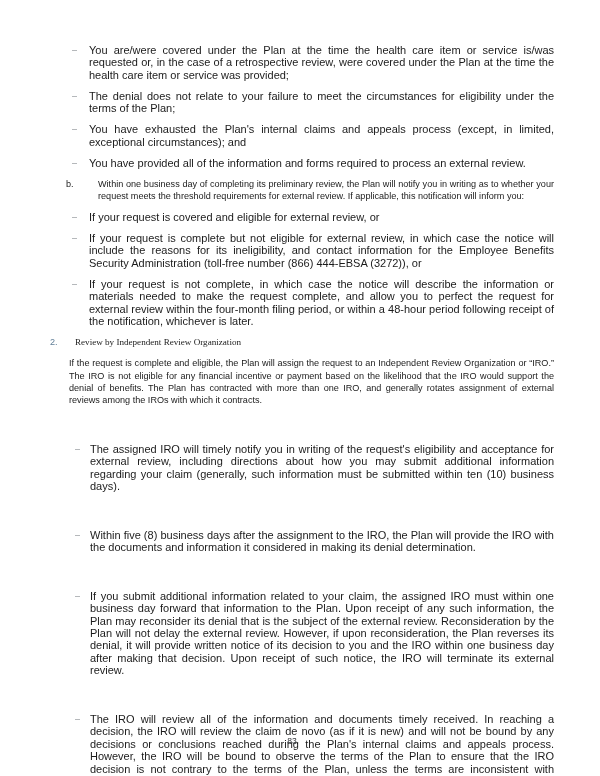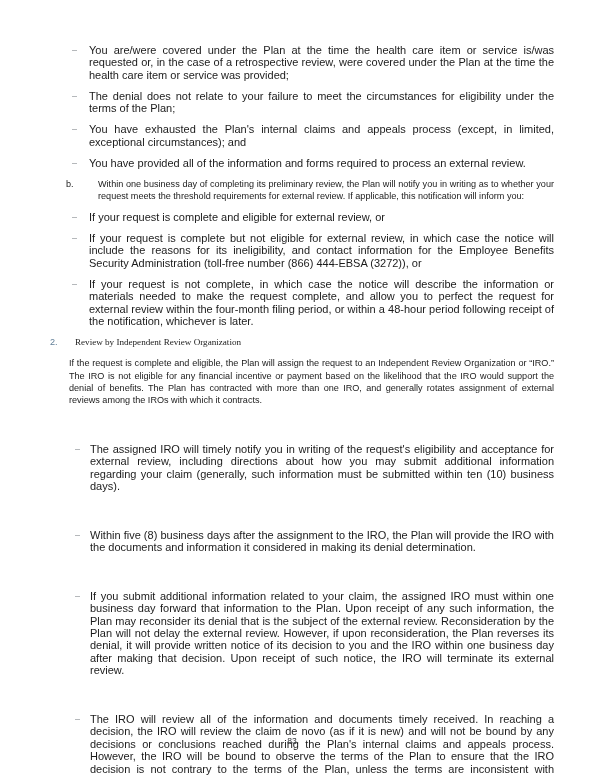--- a/index.html
+++ b/index.html
@@ -167,21 +167,21 @@
       <div class="body">You have provided all of the information and forms required to process an external review.</div>
     </div>
 
     <div class="letter-item lvl-b">
       <span class="marker">b.</span>
       <div class="body">Within one business day of completing its preliminary review, the Plan will notify you in writing as to whether your request meets the threshold requirements for external review. If applicable, this notification will inform you:</div>
     </div>
 
     <div class="dash-item lvl-a">
       <span class="marker">–</span>
-      <div class="body">If your request is complete and eligible for external review, or</div>
+      <div class="body">If your request is covered and eligible for external review, or</div>
     </div>
 
     <div class="dash-item lvl-a">
       <span class="marker">–</span>
       <div class="body">If your request is complete but not eligible for external review, in which case the notice will include the reasons for its ineligibility, and contact information for the Employee Benefits Security Administration (toll-free number (866) 444-EBSA (3272)), or</div>
     </div>
 
     <div class="dash-item lvl-a">
       <span class="marker">–</span>
       <div class="body">If your request is not complete, in which case the notice will describe the information or materials needed to make the request complete, and allow you to perfect the request for external review within the four-month filing period, or within a 48-hour period following receipt of the notification, whichever is later.</div>

